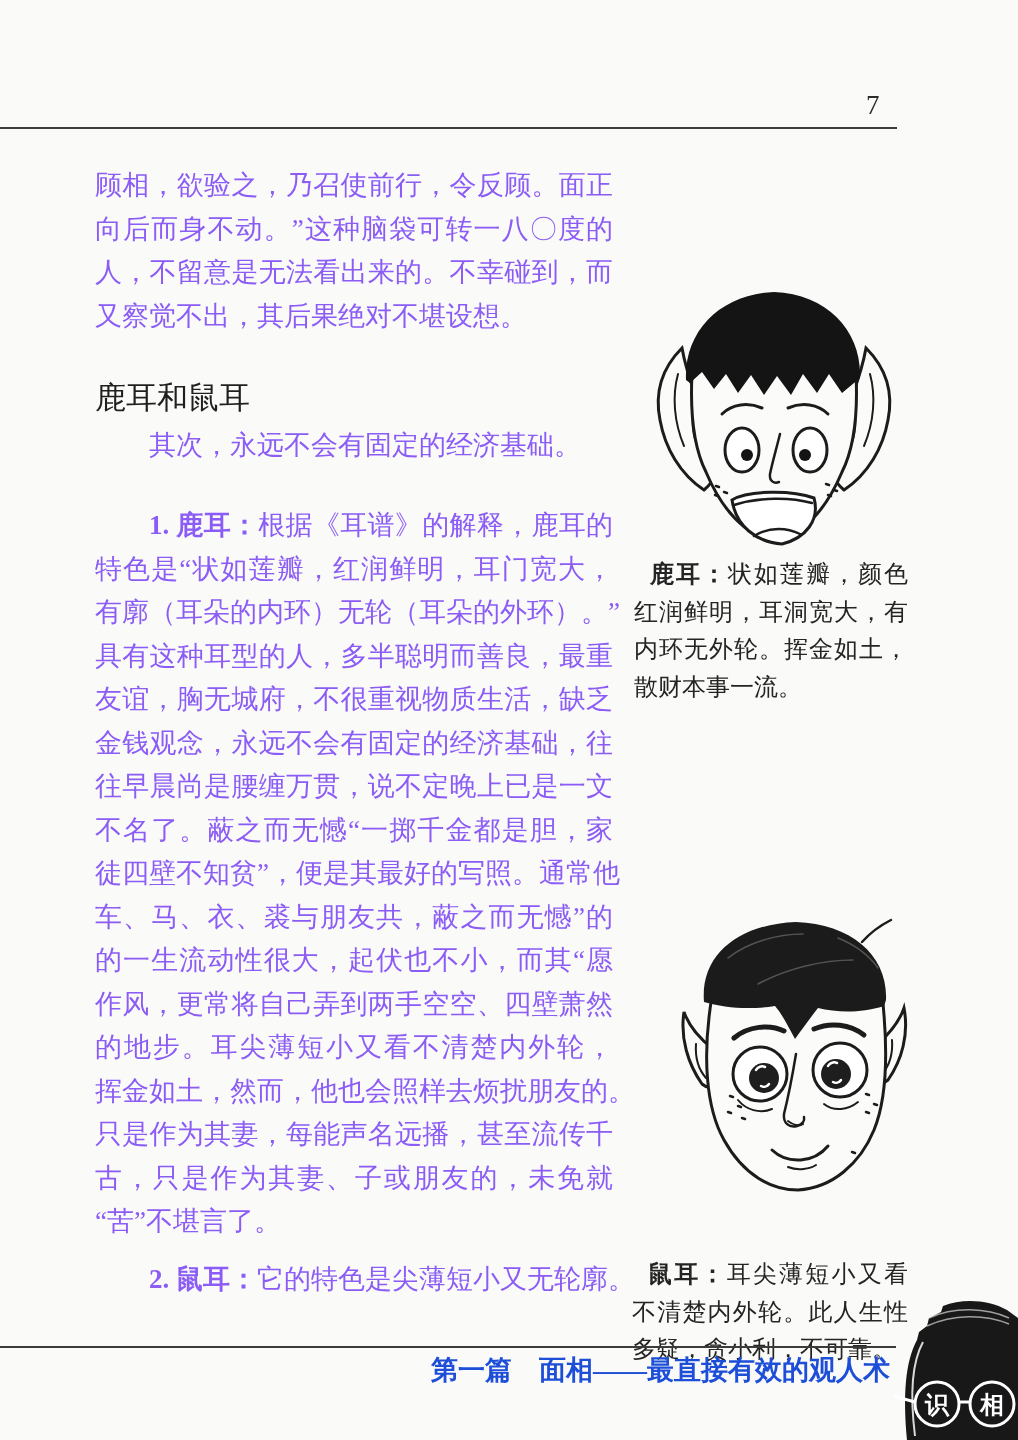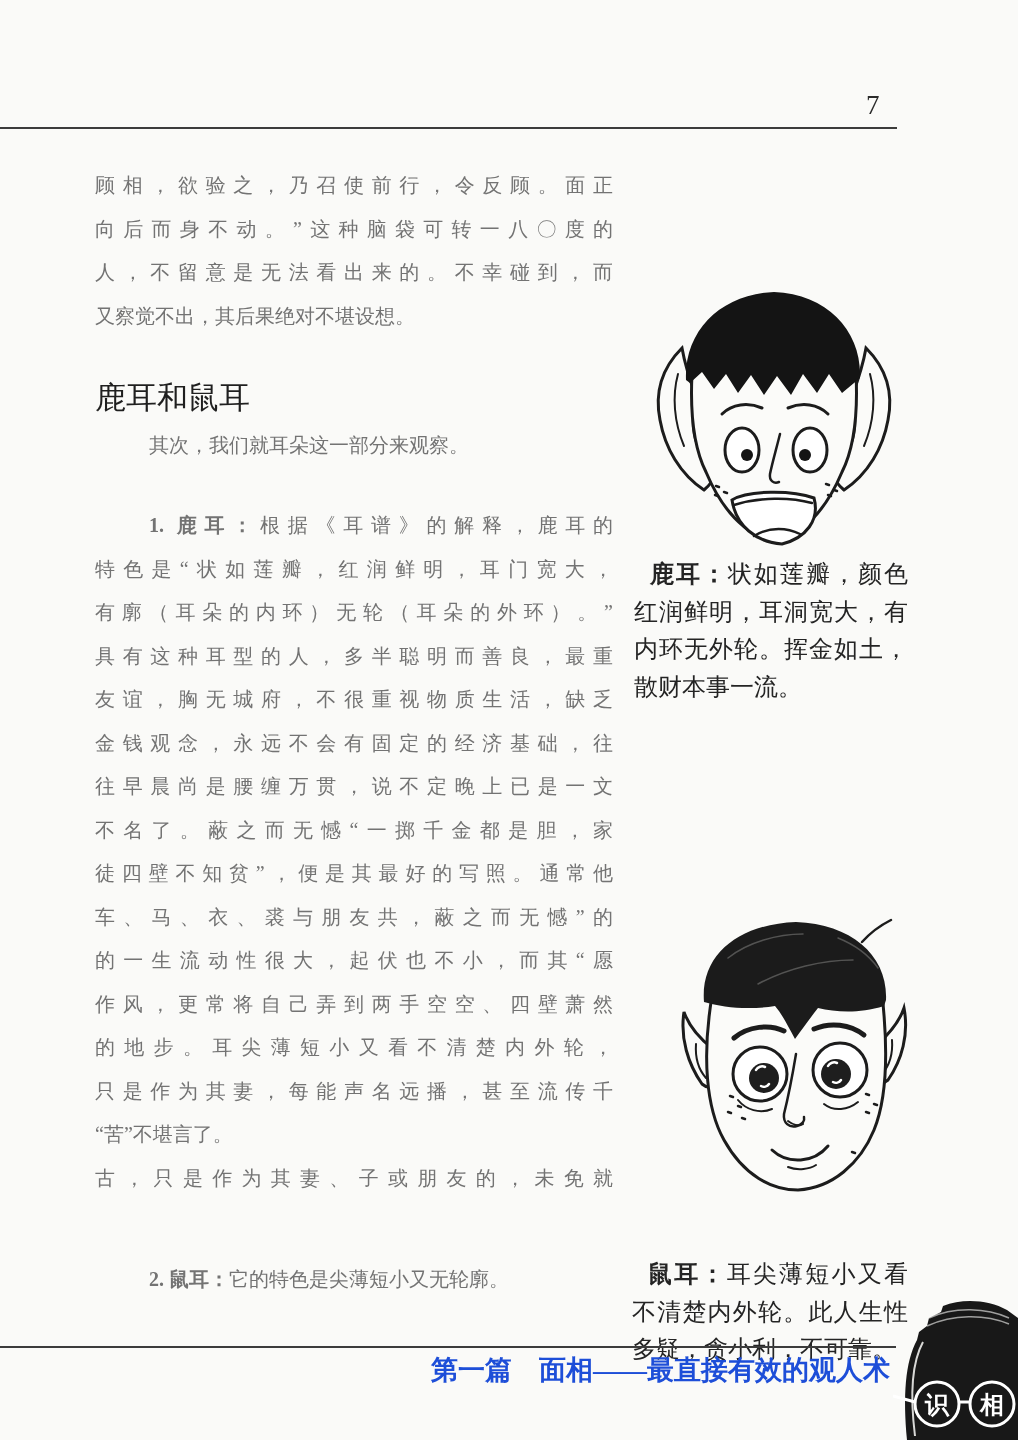--- a/index.html
+++ b/index.html
@@ -2,23 +2,23 @@
 <html><head>
 <meta charset="utf-8">
 <style>
   html,body{margin:0;padding:0;}
   body{width:1018px;height:1440px;position:relative;background:#fafaf8;overflow:hidden;
        font-family:"Liberation Serif","DejaVu Serif",serif;color:#262626;}
   .abs{position:absolute;}
   .rule{background:#3c3c3c;height:2px;}
   .pagenum{font-size:27px;color:#2b2b2b;}
   .bodyblock{left:95px;width:518px;}
-  .line{height:43.5px;line-height:43.5px;font-size:20px;
+  .line{height:43.5px;line-height:43.5px;font-size:27px;
         text-align:justify;text-align-last:justify;text-justify:inter-character;
-        white-space:nowrap;color:#737373;}
+        white-space:nowrap;color:#8b5cf6;}
   .line.left{text-align:left;text-align-last:left;}
   .indent{padding-left:54px;}
   .b{font-weight:bold;}
   .heading{font-size:31px;font-weight:normal;line-height:40px;color:#1f1f1f;}
   .caption{font-size:24px;line-height:37.5px;text-align:justify;text-justify:inter-character;color:#242424;}
   .caption .b{font-weight:bold;margin-left:16px;}
   .footer-title{font-size:27px;font-weight:bold;color:#1d4ed8;white-space:nowrap;}
   svg{display:block;}
 </style>
 </head>
@@ -30,40 +30,41 @@
 <div class="abs bodyblock" style="top:164px;">
   <div class="line">顾相，欲验之，乃召使前行，令反顾。面正</div>
   <div class="line">向后而身不动。”这种脑袋可转一八〇度的</div>
   <div class="line">人，不留意是无法看出来的。不幸碰到，而</div>
   <div class="line left">又察觉不出，其后果绝对不堪设想。</div>
 </div>
 
 <div class="abs heading" style="left:95px;top:378px;">鹿耳和鼠耳</div>
 
 <div class="abs bodyblock" style="top:424px;">
-  <div class="line left indent">其次，我们就耳朵这一部分来观察。</div>
+  <div class="line left indent">其次，永远不会有固定的经济基础。</div>
 </div>
 
 <div class="abs bodyblock" style="top:504px;">
   <div class="line indent"><span class="b">1. 鹿耳：</span><span>根据《耳谱》的解释，鹿耳的</span></div>
   <div class="line">特色是“状如莲瓣，红润鲜明，耳门宽大，</div>
   <div class="line">有廓（耳朵的内环）无轮（耳朵的外环）。”</div>
   <div class="line">具有这种耳型的人，多半聪明而善良，最重</div>
   <div class="line">友谊，胸无城府，不很重视物质生活，缺乏</div>
   <div class="line">金钱观念，永远不会有固定的经济基础，往</div>
   <div class="line">往早晨尚是腰缠万贯，说不定晚上已是一文</div>
   <div class="line">不名了。蔽之而无憾“一掷千金都是胆，家</div>
   <div class="line">徒四壁不知贫”，便是其最好的写照。通常他</div>
   <div class="line">车、马、衣、裘与朋友共，蔽之而无憾”的</div>
   <div class="line">的一生流动性很大，起伏也不小，而其“愿</div>
   <div class="line">作风，更常将自己弄到两手空空、四壁萧然</div>
   <div class="line">的地步。耳尖薄短小又看不清楚内外轮，</div>
+  <div class="line">挥金如土，然而，他也会照样去烦扰朋友的。</div>
   <div class="line">只是作为其妻，每能声名远播，甚至流传千</div>
+  <div class="line">古，只是作为其妻、子或朋友的，未免就</div>
   <div class="line left">“苦”不堪言了。</div>
-  <div class="line">古，只是作为其妻、子或朋友的，未免就</div>
 </div>
 
 <div class="abs bodyblock" style="top:1258px;">
   <div class="line left indent"><span class="b">2. 鼠耳：</span><span>它的特色是尖薄短小又无轮廓。</span></div>
 </div>
 
 <div class="abs" style="left:630px;top:262px;">
 <svg width="288" height="295" viewBox="0 0 288 295">
   <g stroke="#1c1c1c" stroke-width="3" fill="none" stroke-linecap="round">
 

